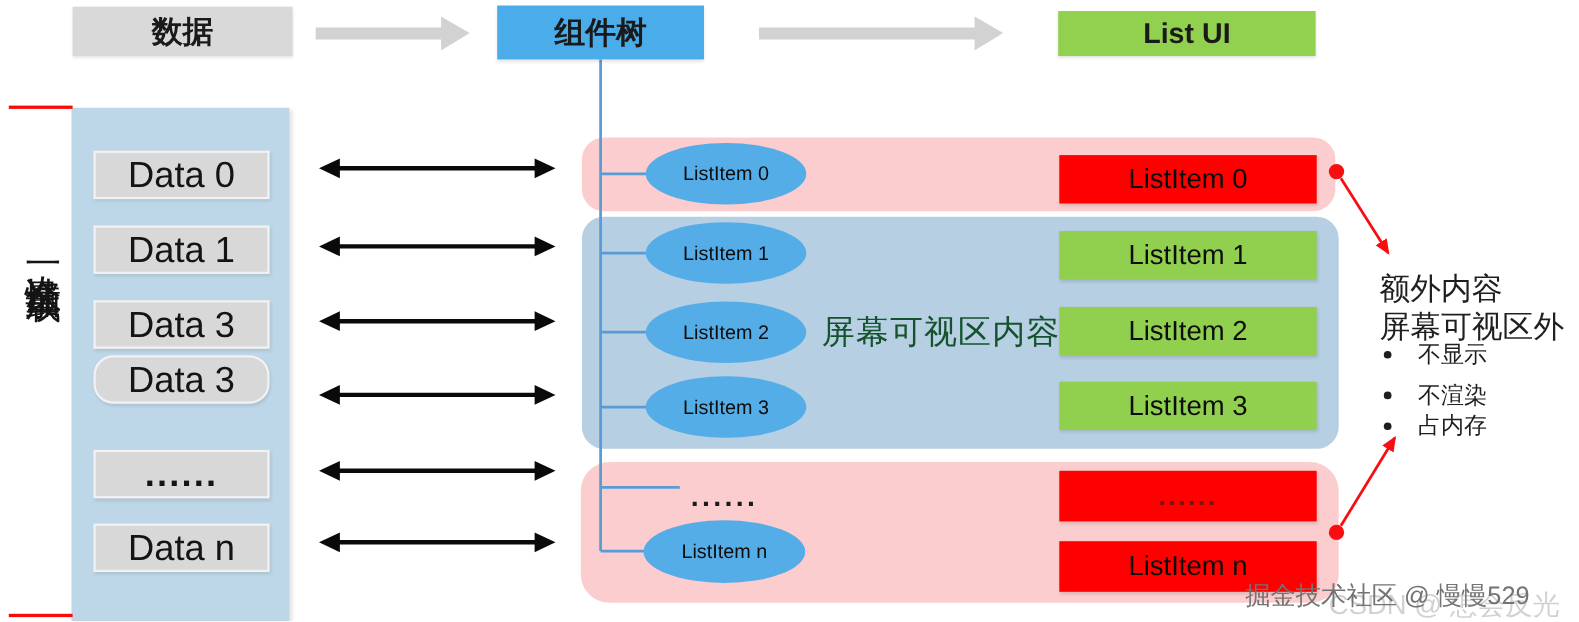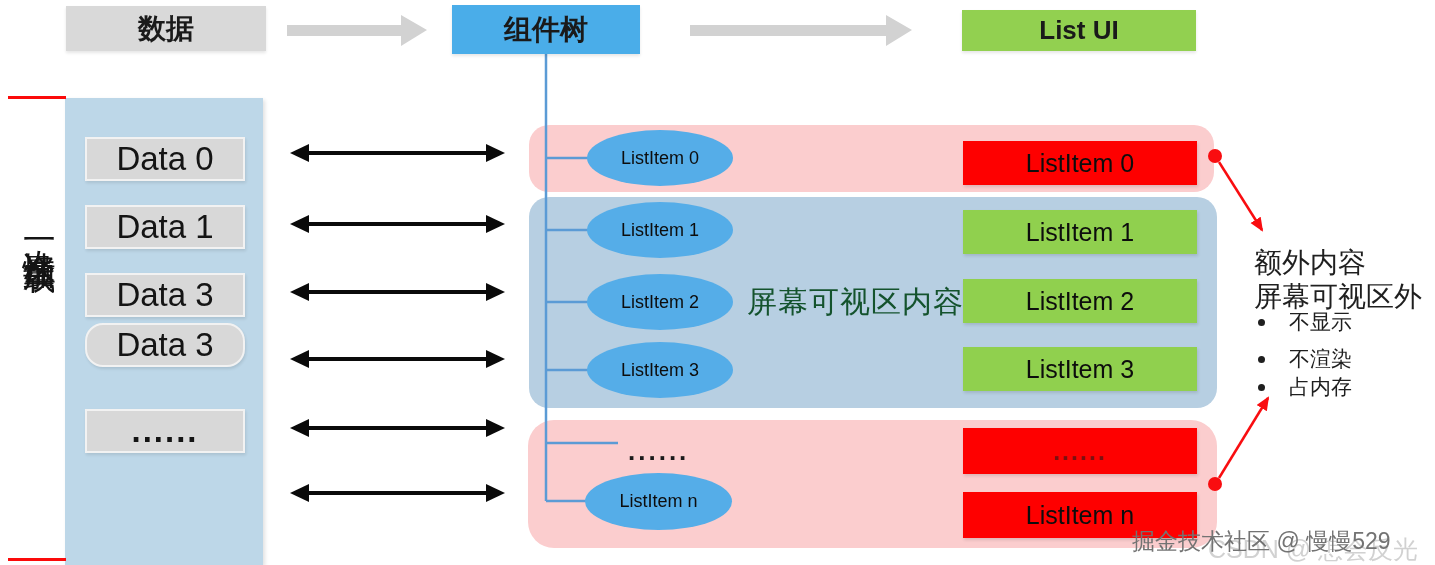--- a/index.html
+++ b/index.html
@@ -126,20 +126,21 @@
 
   <div class="abs redline" style="left:8px;top:96px;width:58px;"></div>
   <div class="abs redline" style="left:8px;top:558px;width:58px;"></div>
   <div class="abs vlabel" style="left:21px;top:222px;">一次性全量加载</div>
 
   <div class="abs dataitem" style="top:137px;">Data 0</div>
   <div class="abs dataitem" style="top:205px;">Data 1</div>
   <div class="abs dataitem" style="top:273px;">Data 3</div>
   <div class="abs dataitem" style="top:323px;border-radius:18px;">Data 3</div>
   <div class="abs dataitem" style="top:409px;font-weight:bold;letter-spacing:2px;">......</div>
+  <div class="abs dataitem" style="top:476px;">Data n</div>
 
   <div class="abs node" style="left:587px;top:130px;width:146px;height:56px;">ListItem 0</div>
   <div class="abs node" style="left:587px;top:202px;width:146px;height:56px;">ListItem 1</div>
   <div class="abs node" style="left:587px;top:274px;width:146px;height:56px;">ListItem 2</div>
   <div class="abs node" style="left:587px;top:342px;width:146px;height:56px;">ListItem 3</div>
   <div class="abs treedots" style="left:628px;top:436px;">......</div>
   <div class="abs node" style="left:585px;top:473px;width:147px;height:57px;">ListItem n</div>
 
   <div class="abs vislabel" style="left:747px;top:282px;">屏幕可视区内容</div>
 

